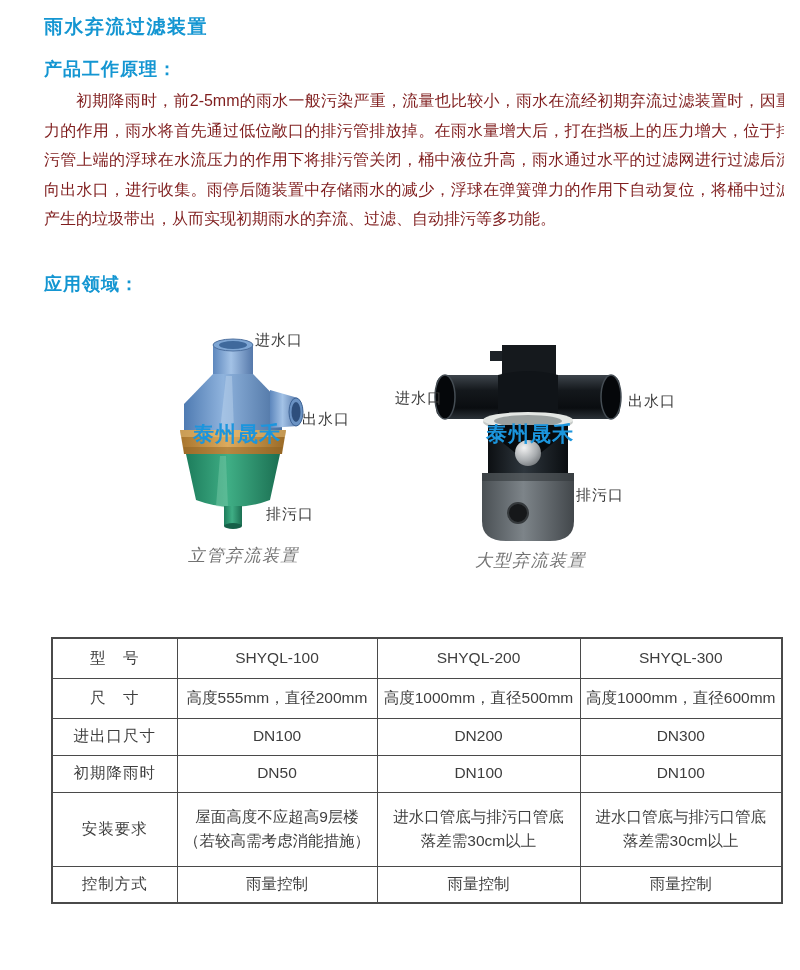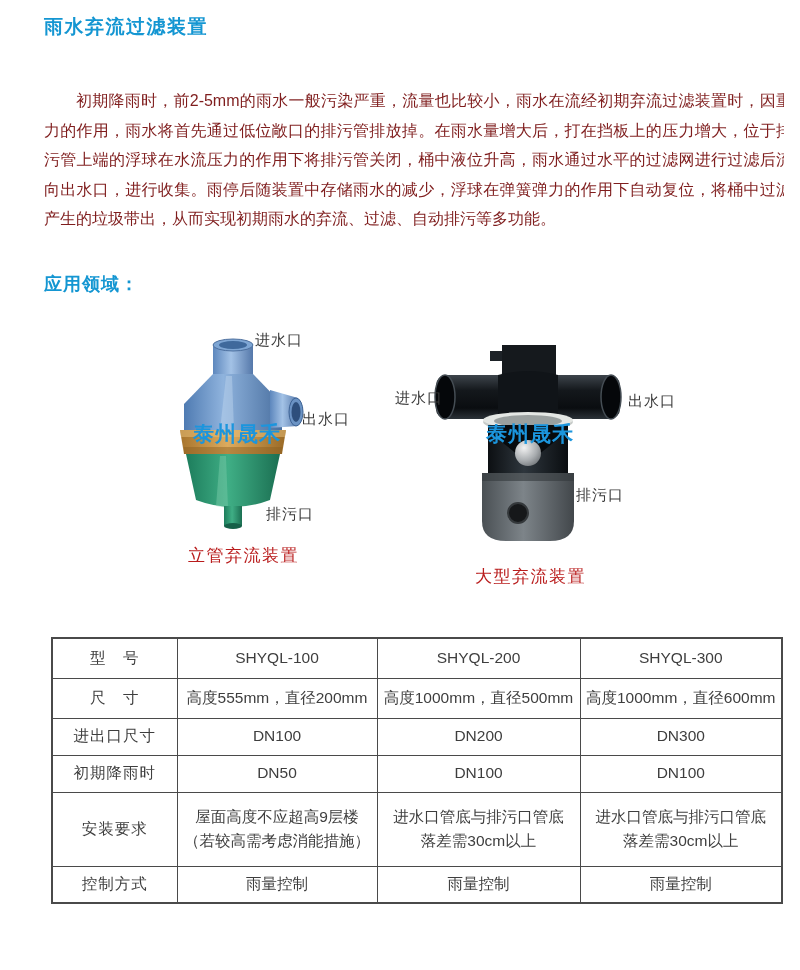--- a/index.html
+++ b/index.html
@@ -37,23 +37,24 @@
   .para-application { top: 276px; text-align: left; }
 
   .figure-label {
     position: absolute;
     font-size: 15px; color: #3a3a3a;
     letter-spacing: 1px;
     white-space: nowrap;
   }
   .figure-caption {
     position: absolute;
-    font-size: 17px; color: #b91c1c;
+    font-size: 17px; color: #737373;
     letter-spacing: 1.5px;
     white-space: nowrap;
+    font-style: italic;
   }
   .watermark {
     position: absolute;
     font-size: 21px; font-weight: 600;
     color: var(--watermark, #1b95dd);
     letter-spacing: 1px;
     white-space: nowrap;
   }
   .device-svg { position: absolute; }
 
@@ -78,20 +79,21 @@
   .spec-table tr:nth-child(6) td, .spec-table tr:nth-child(7) td { height: 37px; }
   .spec-table tr:nth-child(5) td { height: 74px; }
 </style>
 </head>
 <body>
 
 <div class="page">
 
   <div class="page-title">雨水弃流过滤装置</div>
 
+  <div class="section-heading heading-principle">产品工作原理：</div>
   <div class="body-paragraph para-principle">初期降雨时，前2-5mm的雨水一般污染严重，流量也比较小，雨水在流经初期弃流过滤装置时，因重力的作用，雨水将首先通过低位敞口的排污管排放掉。在雨水量增大后，打在挡板上的压力增大，位于排污管上端的浮球在水流压力的作用下将排污管关闭，桶中液位升高，雨水通过水平的过滤网进行过滤后流向出水口，进行收集。雨停后随装置中存储雨水的减少，浮球在弹簧弹力的作用下自动复位，将桶中过滤产生的垃圾带出，从而实现初期雨水的弃流、过滤、自动排污等多功能。</div>
 
   <div class="section-heading heading-application">应用领域：</div>
 
   <svg class="device-svg" style="left:158px; top:338px;" width="132" height="192" viewBox="0 0 132 192" aria-hidden="true">
     <defs>
       <linearGradient id="bpipe" x1="0" y1="0" x2="1" y2="0">
         <stop offset="0" stop-color="#5d87bd"></stop>
           <stop offset="0.45" stop-color="#a3c2e6"></stop>
           <stop offset="1" stop-color="#5578aa"></stop>
@@ -202,21 +204,21 @@
     <g>
       <path d="M54,128 L146,128 L146,176 Q146,196 122,196 L78,196 Q54,196 54,176 Z" fill="url(#graybkt)"></path>
       <path d="M54,128 L146,128 L146,136 L54,136 Z" fill="#33383c" opacity="0.6"></path>
       <circle cx="90" cy="168" r="10" fill="#16181a" stroke="#34383b" stroke-width="2"></circle>
     </g>
   </svg>
   <div class="figure-label" style="left:379px; top:389px;">进水口</div>
   <div class="figure-label" style="left:612px; top:392px;">出水口</div>
   <div class="figure-label" style="left:560px; top:486px;">排污口</div>
   <div class="watermark" style="left:470px; top:420px;">泰州晟禾</div>
-  <div class="figure-caption" style="left:459px; top:549px;margin-top:16px;">大型弃流装置</div>
+  <div class="figure-caption" style="left:459px; top:549px;">大型弃流装置</div>
 
   <table class="spec-table">
     <colgroup>
       <col style="width:125px">
         <col style="width:200px">
         <col style="width:203px">
         <col style="width:202px">
     </colgroup>
     <tbody>
         <tr>

